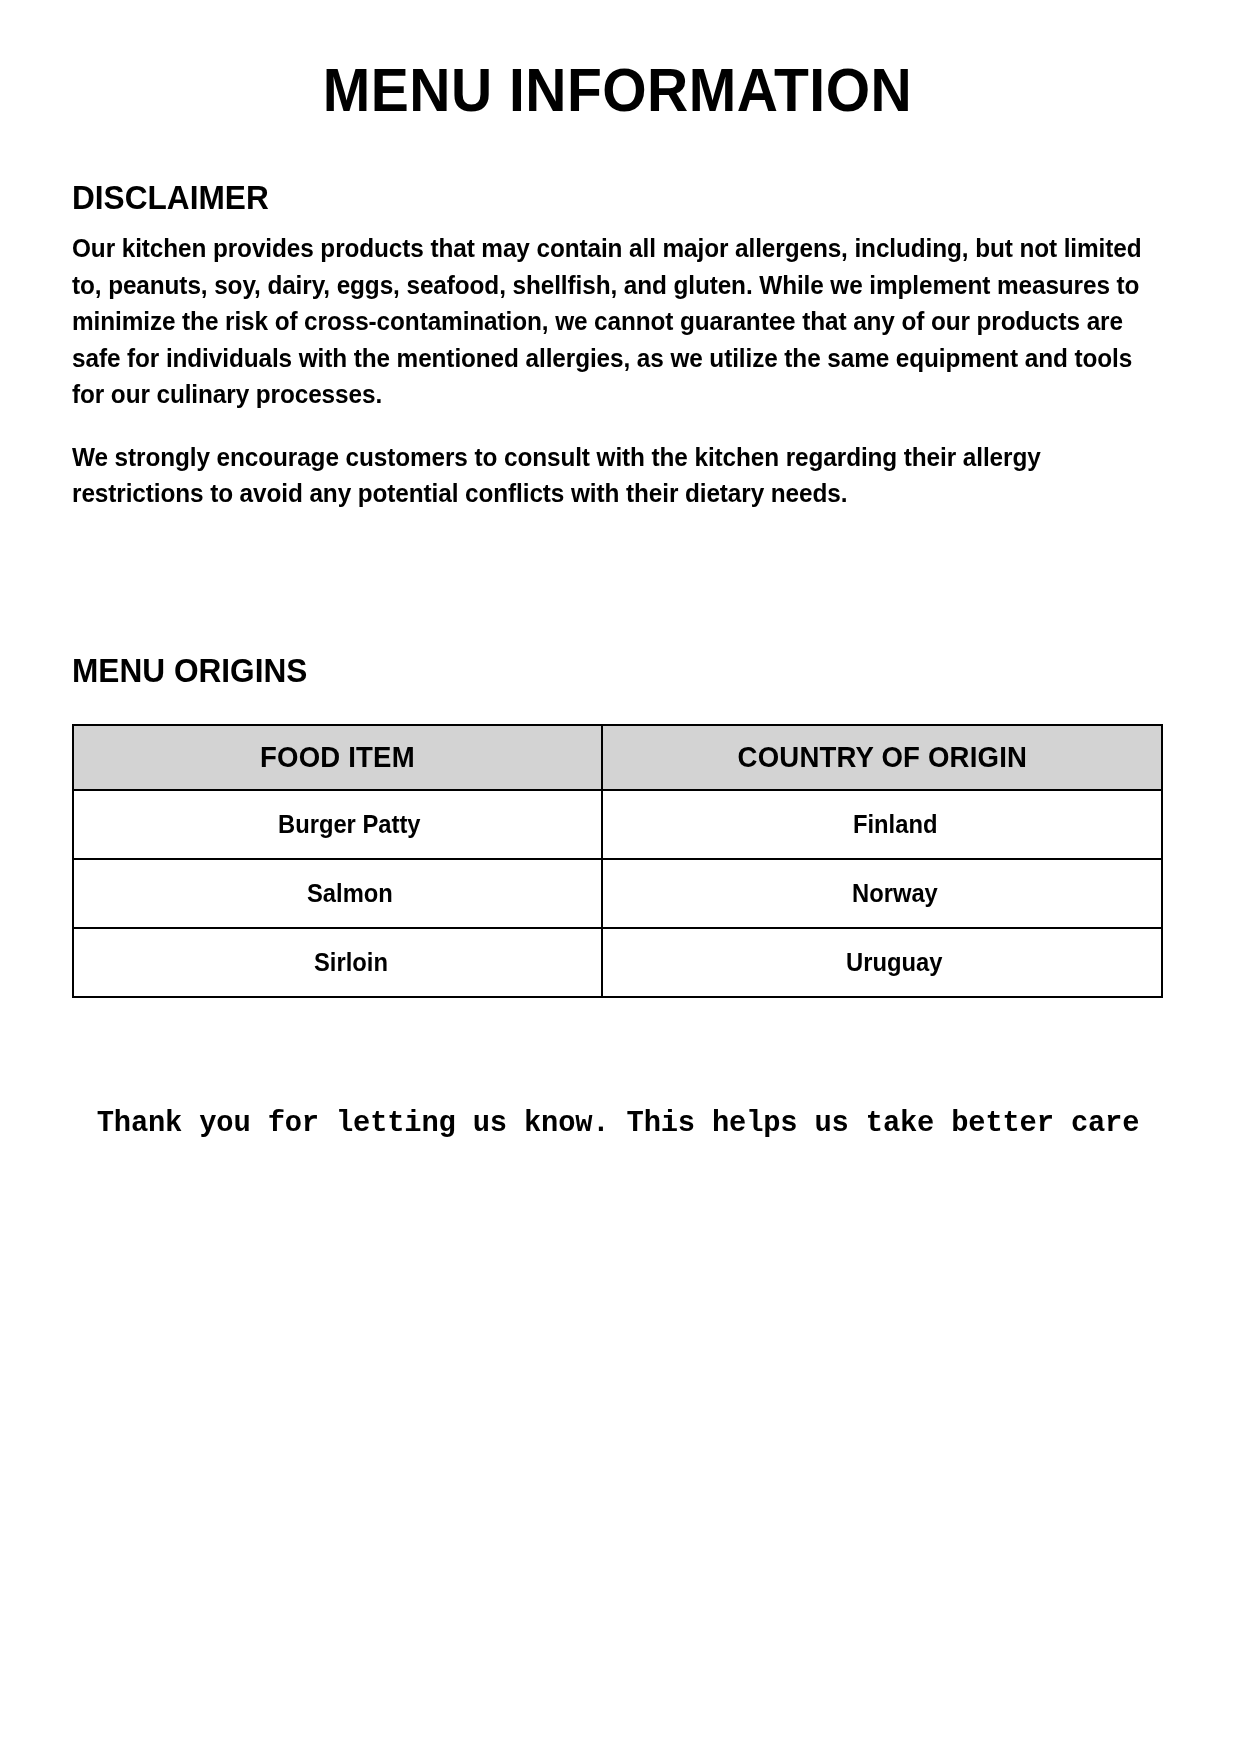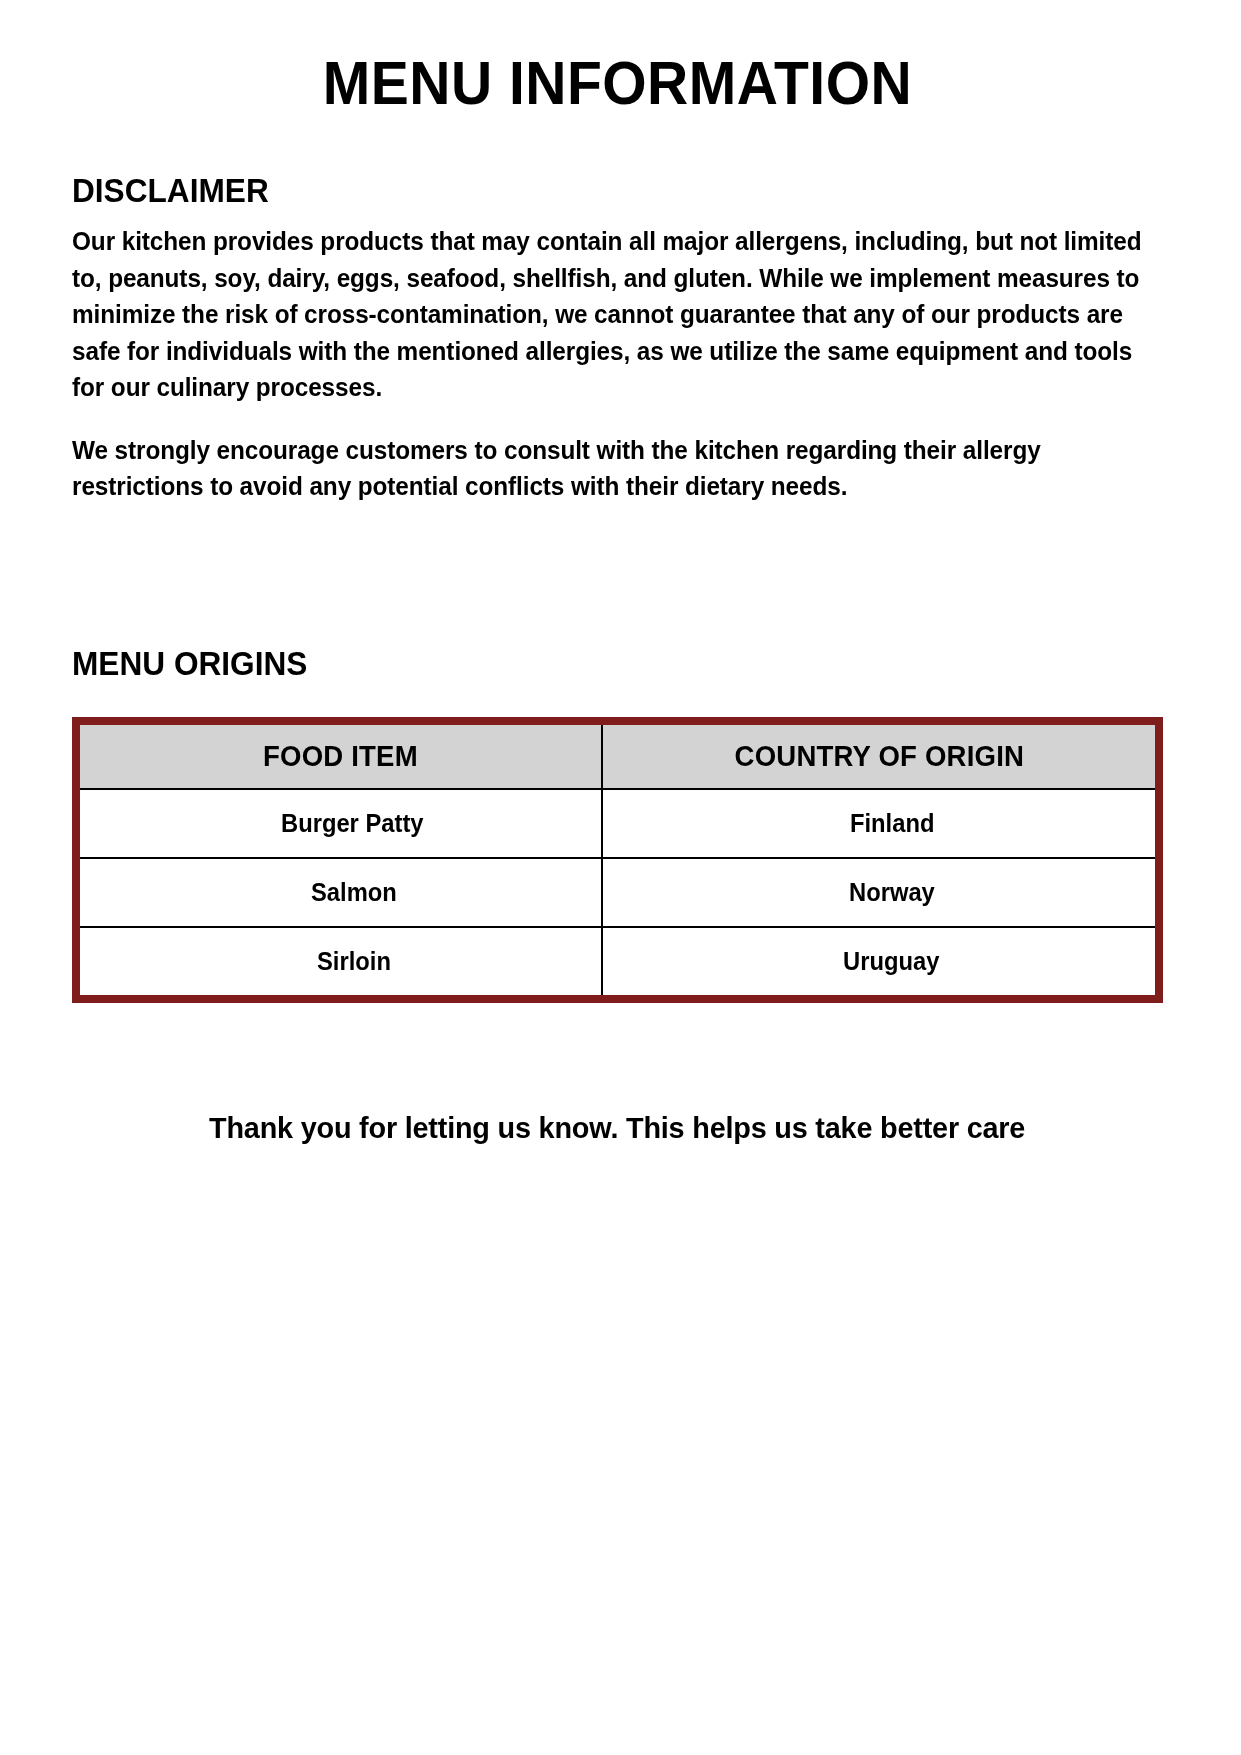--- a/index.html
+++ b/index.html
@@ -13,21 +13,21 @@
     font-family: "Liberation Sans", sans-serif;
     color: #000000;
     -webkit-font-smoothing: antialiased;
   }
 
   .page {
     position: relative;
     width: 1235px;
     height: 1755px;
     box-sizing: border-box;
-    padding: 0 72px;
+    padding: 7px 72px;
   }
 
   
   .doc-title {
     margin: 0;
     padding-top: 52px;
     text-align: center;
     font-family: "Liberation Sans Narrow", "Liberation Sans", sans-serif;
     font-weight: 700;
     font-size: 62px;
@@ -67,21 +67,21 @@
   .para + .para { padding-top: 26px; }
 
   
   #origins-heading { padding-top: 140px; }
 
   .origins-table {
     margin-top: 35px;
     width: 100%;
     border-collapse: collapse;
     table-layout: fixed;
-    border: 8px solid #7f1d1d;
+    border: 2px solid #7f1d1d;
   }
   .origins-table th,
   .origins-table td {
     border: 2px solid #000000;
     margin: 0;
   }
   .origins-table thead th {
     background: #d3d3d3;
     text-align: center;
     font-family: "Liberation Sans", sans-serif;
@@ -111,21 +111,21 @@
     transform-origin: left center;
   }
   .col-food  { width: 48.6%; }
   .col-origin{ width: 51.4%; }
 
   
   .footer-note {
     margin: 0;
     padding-top: 104px;
     text-align: center;
-    font-family: Liberation Sans, sans-serif;
+    font-family: Liberation Mono, monospace;
     font-weight: 700;
     font-size: 30px;
     line-height: 42px;
     letter-spacing: -0.2px;
   }
   .footer-note .fline { display: block; }
   .footer-note .fline span { display: inline-block; transform: scaleX(0.96); }
 </style>
 </head>
 <body>

